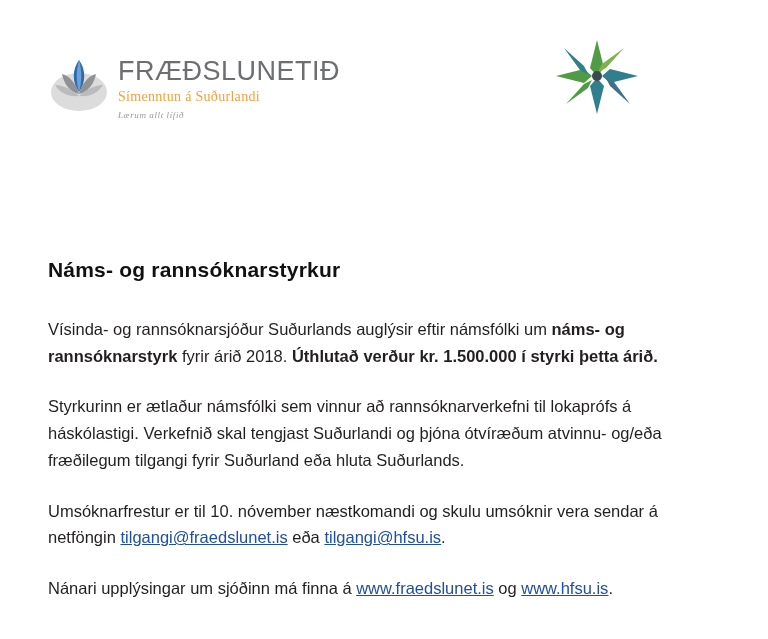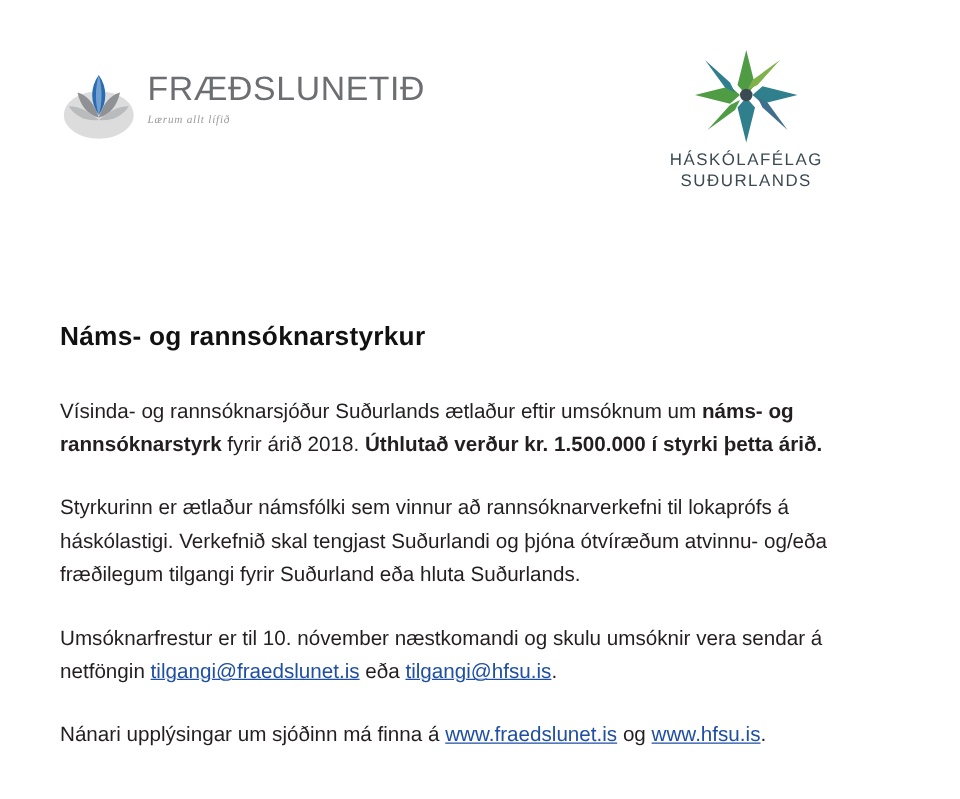--- a/index.html
+++ b/index.html
@@ -137,52 +137,49 @@
           <path d="M31 8 C24 18 24 30 31 40 C38 30 38 18 31 8 Z" fill="#2b6cb0"></path>
           <path d="M31 8 C28 18 28 31 31 40 C34 31 34 18 31 8 Z" fill="#7fa8d8" opacity="0.85"></path>
           <path d="M14 22 C16 32 22 40 31 42 C28 32 22 24 14 22 Z" fill="#8f9194"></path>
           <path d="M48 22 C46 32 40 40 31 42 C34 32 40 24 48 22 Z" fill="#8f9194"></path>
           <path d="M7 33 C12 41 20 45 31 44 C24 38 16 33 7 33 Z" fill="#b9bbbd"></path>
           <path d="M55 33 C50 41 42 45 31 44 C38 38 46 33 55 33 Z" fill="#b9bbbd"></path>
         </svg>
       </div>
       <div class="logo-left-text">
         <div class="brand-name">FRÆÐSLUNETIÐ</div>
+        <div class="brand-sub">Símenntun á Suðurlandi</div>
         <div class="brand-tag">Lærum allt lífið</div>
       </div>
     </div>
 
     <div class="logo-right">
       <div class="logo-right-mark">
         <svg width="86" height="78" viewBox="0 0 86 78" aria-hidden="true">
           <path d="M43 2 L50 30 L43 38 L36 30 Z" fill="#4f9c45"></path>
           <path d="M84 38 L56 45 L48 38 L56 31 Z" fill="#2f7f8c"></path>
           <path d="M43 76 L36 48 L43 40 L50 48 Z" fill="#2f7f8c"></path>
           <path d="M2 38 L30 31 L38 38 L30 45 Z" fill="#4f9c45"></path>
           <path d="M70 10 L52 30 L44 34 L48 26 Z" fill="#7fb24a"></path>
           <path d="M76 66 L56 48 L52 40 L60 44 Z" fill="#3f6f8c"></path>
           <path d="M12 66 L30 46 L38 42 L34 50 Z" fill="#4f9c45"></path>
           <path d="M10 10 L30 28 L34 36 L26 32 Z" fill="#2f7f8c"></path>
           <circle cx="43" cy="38" r="5" fill="#3b4a52"></circle>
         </svg>
       </div>
-      <div class="logo-right-text">
-        <div>HÁSKÓLAFÉLAG</div>
-        <div>SUÐURLANDS</div>
-      </div>
     </div>
 
   </div>
 
   <div class="content">
 
     <h1 class="doc-title">Náms- og rannsóknarstyrkur</h1>
 
     <p class="para first">
-      <span>Vísinda- og rannsóknarsjóður Suðurlands ætlaður eftir umsóknum um </span><span class="b">náms- og rannsóknarstyrk</span><span> fyrir árið 2018.  </span><span class="b">Úthlutað verður  kr. 1.500.000 í styrki þetta árið.</span>
+      <span>Vísinda- og rannsóknarsjóður Suðurlands auglýsir eftir námsfólki um </span><span class="b">náms- og rannsóknarstyrk</span><span> fyrir árið 2018.  </span><span class="b">Úthlutað verður  kr. 1.500.000 í styrki þetta árið.</span>
     </p>
 
     <p class="para">Styrkurinn er ætlaður námsfólki sem vinnur að rannsóknarverkefni til lokaprófs á háskólastigi. Verkefnið skal tengjast Suðurlandi og þjóna ótvíræðum atvinnu- og/eða fræðilegum tilgangi fyrir Suðurland eða hluta Suðurlands.</p>
 
     <p class="para">
       <span>Umsóknarfrestur er til 10. nóvember næstkomandi og skulu umsóknir vera sendar á netföngin </span><a class="link" href="#">tilgangi@fraedslunet.is</a><span> eða </span><a class="link" href="#">tilgangi@hfsu.is</a><span>.</span>
     </p>
 
     <p class="para">
       <span>Nánari upplýsingar um sjóðinn má finna  á </span><a class="link" href="#">www.fraedslunet.is</a><span> og </span><a class="link" href="#">www.hfsu.is</a><span>.</span>

